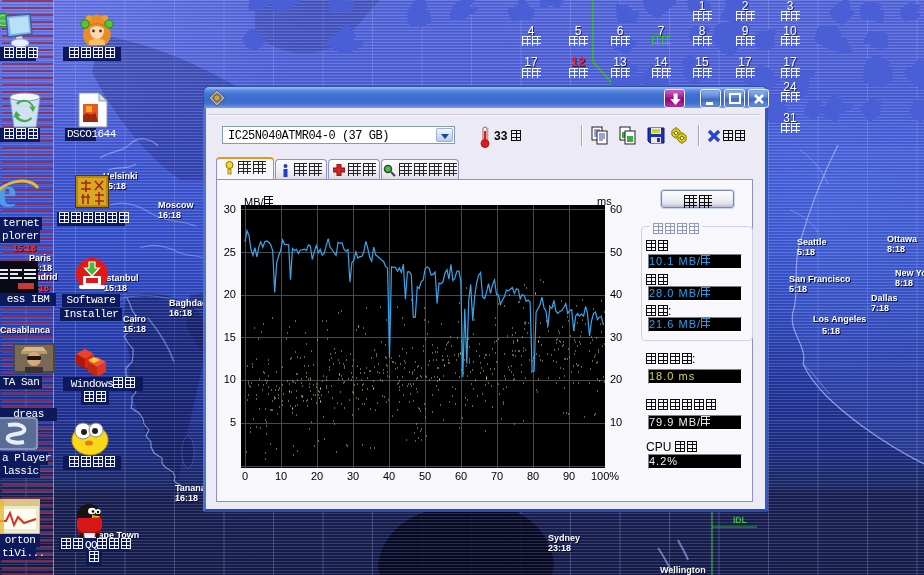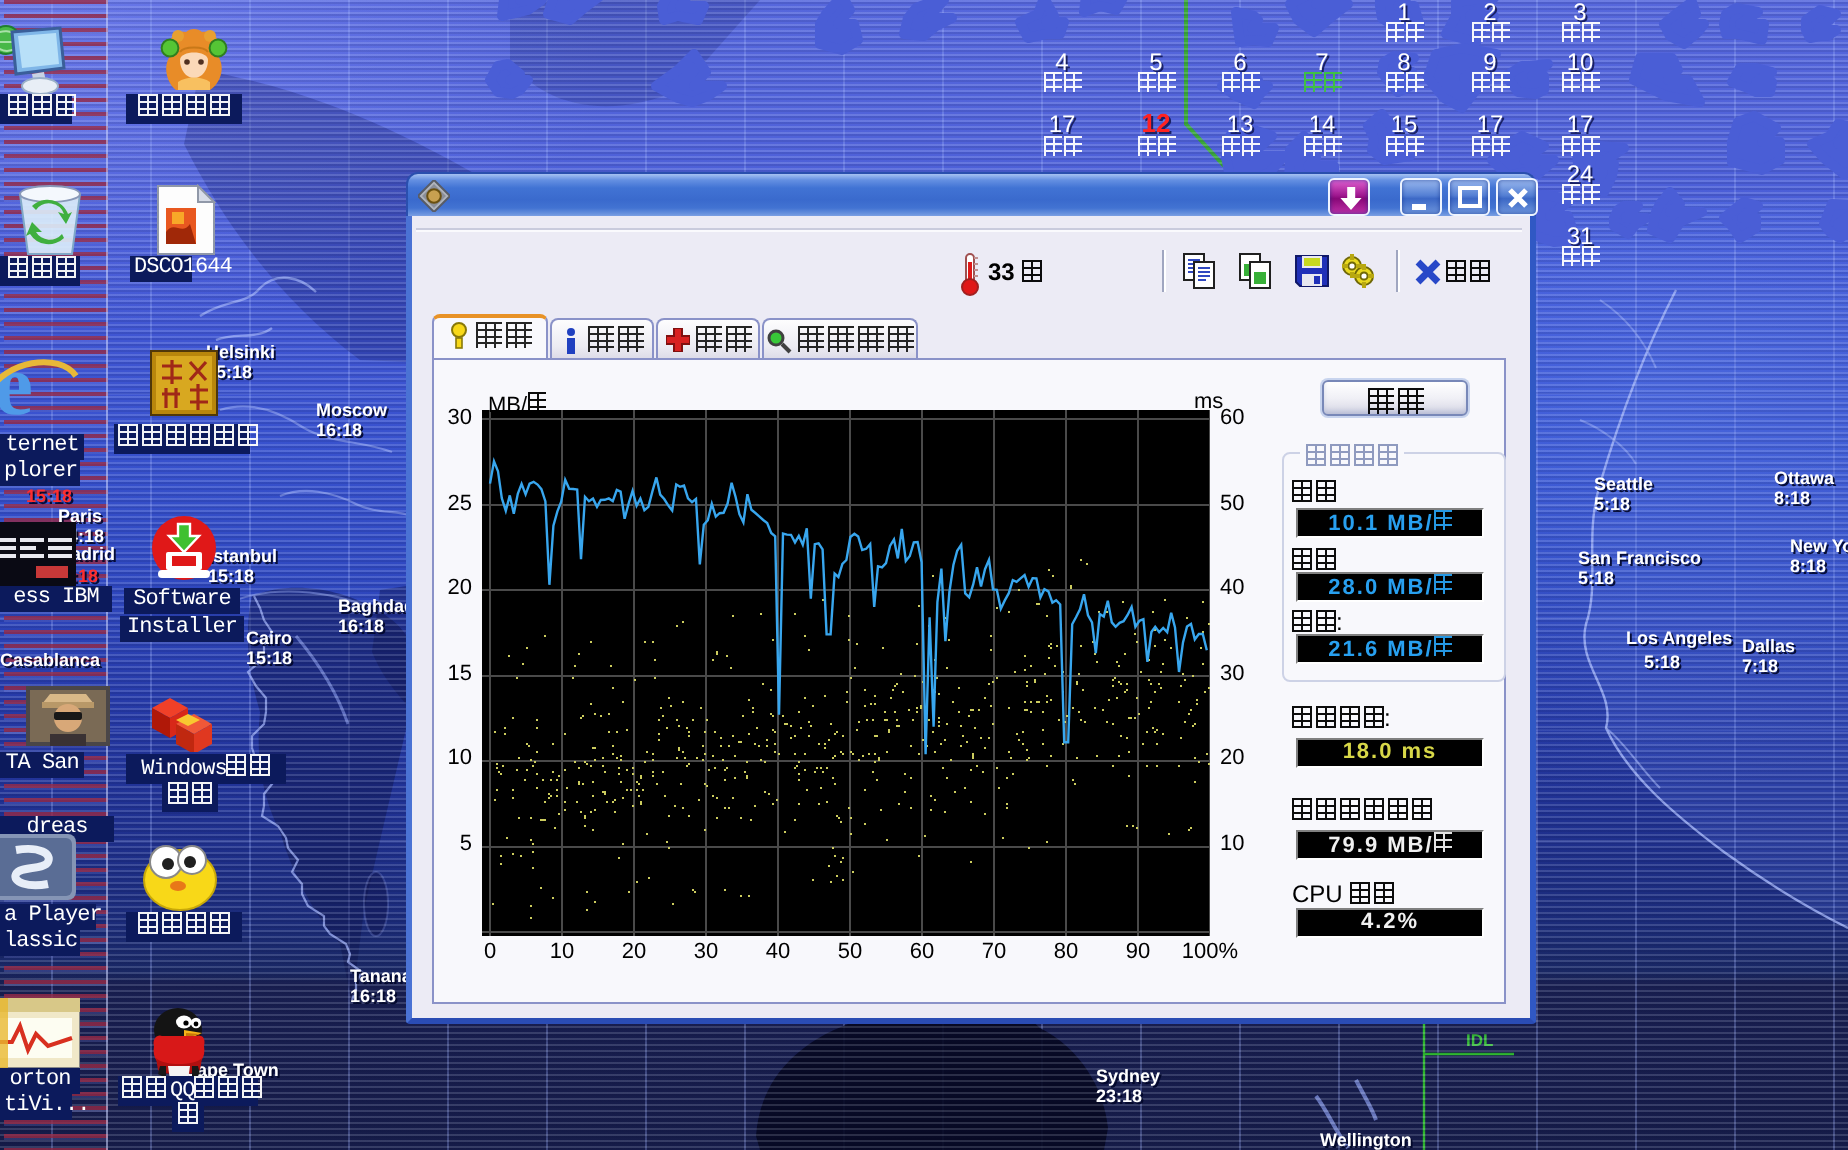--- a/index.html
+++ b/index.html
@@ -58,21 +58,21 @@
 .tab{position:absolute;border:1px solid #8a92c8;border-bottom:0;border-radius:4px 4px 0 0;
  background:linear-gradient(180deg,#fdfdfe,#ecebf2 70%,#dddce8);font-size:13px;font-weight:bold;color:#1a1a1a;
  text-align:center;padding-top:3px}
 .tab.on{background:#f8f8fc;border-top:2px solid #e89226;padding-top:2px;z-index:3}
 #page{position:absolute;left:10px;top:71px;width:537px;height:323px;background:#f8f8fc;border:1px solid #8a92c8;z-index:2}
 .axl{position:absolute;font-size:11px;color:#000;line-height:11px}
 .axr{text-align:right;width:16px}
 .axc{text-align:center;width:30px;margin-left:-15px}
 .blackbox{position:absolute;background:#000;border-top:1px solid #808080;border-left:1px solid #808080;
  border-bottom:1px solid #fff;border-right:1px solid #fff;width:94px;height:15px;
- font-size:11px;font-weight:bold;text-align:center;line-height:13px;letter-spacing:1px}
+ font-size:11px;font-weight:normal;line-height:13px;letter-spacing:1px}
 .rlab{position:absolute;font-size:12px;color:#000;font-weight:normal}
 #grp{position:absolute;left:435px;top:118px;width:112px;height:115px;border:1px solid #cdd2e6;border-radius:4px}
 #start{position:absolute;left:455px;top:82px;width:73px;height:18px;border:1px solid #7888b8;border-radius:3px;
  background:linear-gradient(180deg,#ffffff,#f0f0f6 50%,#dcdce8 90%,#d0d0dd);
  box-shadow:inset 0 -2px 2px rgba(150,160,200,.35),0 0 0 1px #c8d4ee;text-align:center;padding-top:2px}
 </style></head><body>
 <div id="bg" class="abs"></div>
 <div id="glow" class="abs"></div>
 <div class="abs" style="left:0;top:0;width:300px;height:160px;background:radial-gradient(ellipse at 8% 5%,rgba(135,146,252,.38),rgba(135,146,252,0) 75%)"></div>
 <svg class="abs" style="left:0;top:0" width="924" height="575" viewBox="0 0 924 575">
@@ -171,21 +171,21 @@
 <div class="city" style="left:169px;top:298px">Baghdad<span class="t">16:18</span></div>
 <div class="city" style="left:0px;top:325px">Casablanca</div>
 <div class="city" style="left:175px;top:483px">Tananarive<span class="t">16:18</span></div>
 <div class="city" style="left:92px;top:530px">Cape Town</div>
 <div class="city" style="left:548px;top:533px">Sydney<span class="t">23:18</span></div>
 <div class="city" style="left:660px;top:565px">Wellington</div>
 <div class="city" style="left:797px;top:237px">Seattle<span class="t">5:18</span></div>
 <div class="city" style="left:789px;top:274px">San Francisco<span class="t">5:18</span></div>
 <div class="city" style="left:887px;top:234px">Ottawa<span class="t">8:18</span></div>
 <div class="city" style="left:895px;top:268px">New York<span class="t">8:18</span></div>
-<div class="city" style="left:871px;top:318px">Dallas<span class="t">7:18</span></div>
+<div class="city" style="left:871px;top:293px">Dallas<span class="t">7:18</span></div>
 <div class="city" style="left:813px;top:314px">Los Angeles</div>
 <div class="city" style="left:822px;top:326px">5:18</div>
 <div class="cal" style="left:684px;top:0px">1</div>
 <div class="cal" style="left:684px;top:11px"><span><i class="c s9"></i><i class="c s9"></i></span></div>
 <div class="cal" style="left:727px;top:0px">2</div>
 <div class="cal" style="left:727px;top:11px"><span><i class="c s9"></i><i class="c s9"></i></span></div>
 <div class="cal" style="left:772px;top:0px">3</div>
 <div class="cal" style="left:772px;top:11px"><span><i class="c s9"></i><i class="c s9"></i></span></div>
 <div class="cal" style="left:513px;top:25px">4</div>
 <div class="cal" style="left:513px;top:36px"><span><i class="c s9"></i><i class="c s9"></i></span></div>
@@ -392,20 +392,24 @@
       <div class="wbtn" style="left:544px">
         <svg width="17" height="17" viewBox="0 0 17 17">
           <path d="M4,4 L12,12 M12,4 L4,12" stroke="#fff" stroke-width="2.6"></path>
         </svg>
       </div>
     </div>
     <div id="body">
       <div id="cl">
         <div class="abs" style="left:2px;top:6px;width:553px;height:1px;background:#c9cbdd"></div>
         <div class="abs" style="left:2px;top:7px;width:553px;height:1px;background:#fafafd"></div>
+        <div id="combo">
+          <span class="tx">IC25N040ATMR04-0 (37 GB)</span>
+          <span class="btn"></span>
+        </div>
         <svg class="abs" style="left:273px;top:17px" width="12" height="23" viewBox="0 0 12 23">
 <rect x="4" y="2" width="4" height="15" rx="2" fill="#fff" stroke="#a05050"></rect>
 <rect x="5" y="6" width="2" height="11" fill="#e01818"></rect>
 <circle cx="6" cy="18.5" r="4" fill="#e01818" stroke="#a02020"></circle>
 <path d="M8,4 h2 M8,7 h2 M8,10 h2 M8,13 h2" stroke="#c09090" stroke-width="1"></path>
         </svg>
         <div class="abs" style="left:288px;top:21px;font-size:12px;font-weight:bold;color:#000">33 <i class="c"></i></div>
         <div class="sep" style="left:375px"></div>
         <svg class="abs" style="left:385px;top:18px" width="18" height="19" viewBox="0 0 18 19">
 <rect x="1" y="1" width="10" height="13" fill="#fff" stroke="#202020"></rect>

